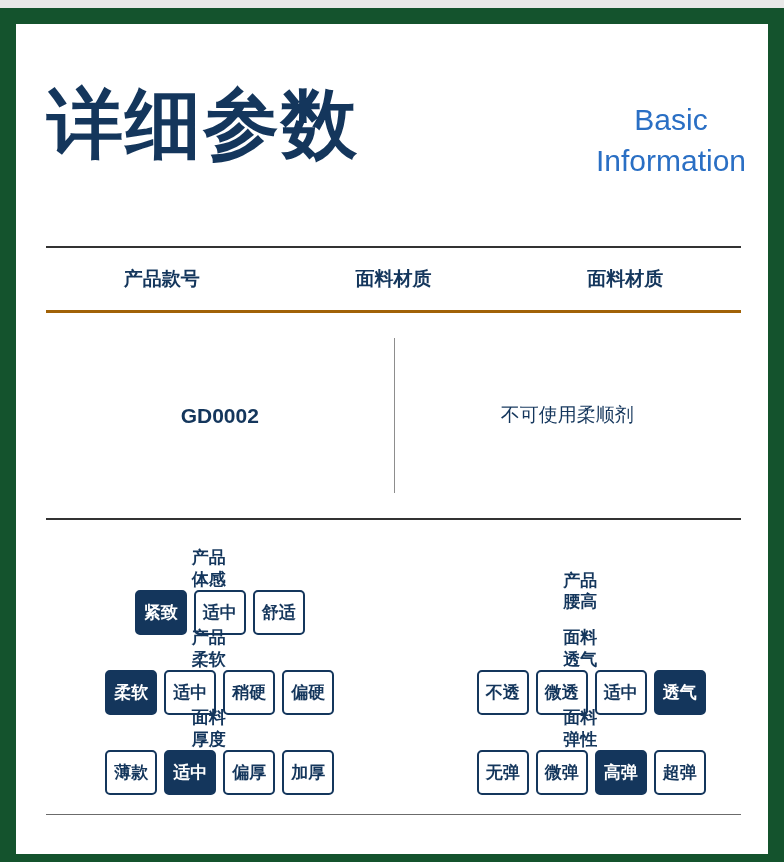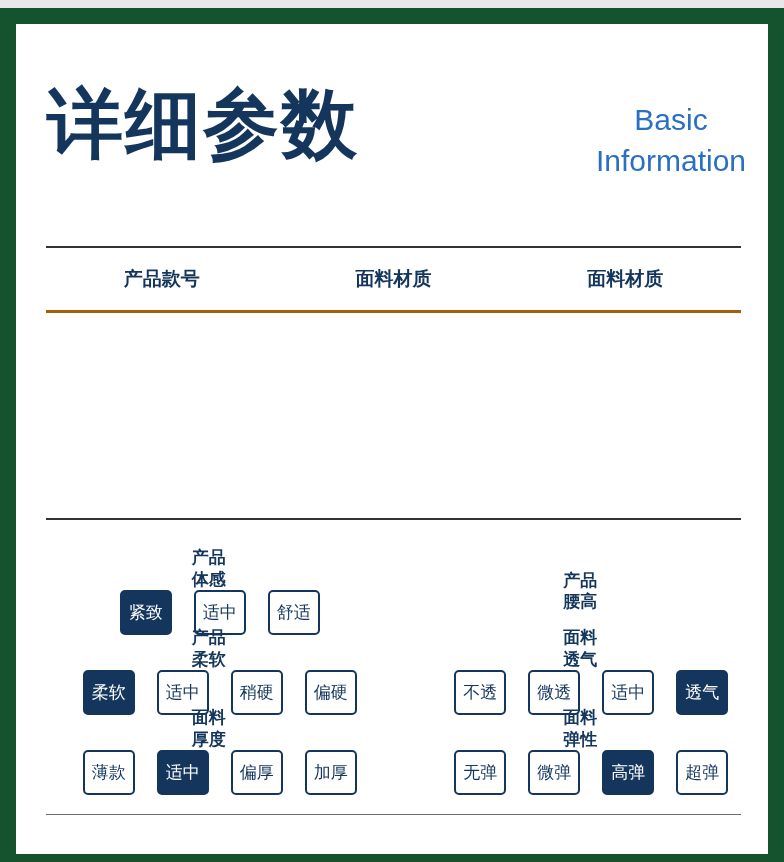--- a/index.html
+++ b/index.html
@@ -134,21 +134,22 @@
     width: 56px;
     flex: none;
     font-size: 17px;
     font-weight: bold;
     color: #14365c;
     line-height: 1.25;
     text-align: left;
   }
   .chips {
     display: flex;
-    gap: 22px;
+    gap: 7px;
+    font-weight: bold;
   }
   .chip {
     min-width: 52px;
     height: 45px;
     box-sizing: border-box;
     border: 2px solid #14365c;
     border-radius: 5px;
     display: flex;
     align-items: center;
     justify-content: center;
@@ -185,22 +186,24 @@
       </div>
     </div>
 
     <div class="table">
       <div class="thead">
         <div class="cell">产品款号</div>
         <div class="cell">面料材质</div>
         <div class="cell">面料材质</div>
       </div>
       <div class="tbody">
+        <div class="cell model">GD0002</div>
         <div class="cell">
           <div>
+            <div>不可使用柔顺剂</div>
           </div>
         </div>
       </div>
     </div>
 
     <div class="attrs">
 
       <div class="attr-row">
         <div class="attr-group">
           <div class="attr-label">

